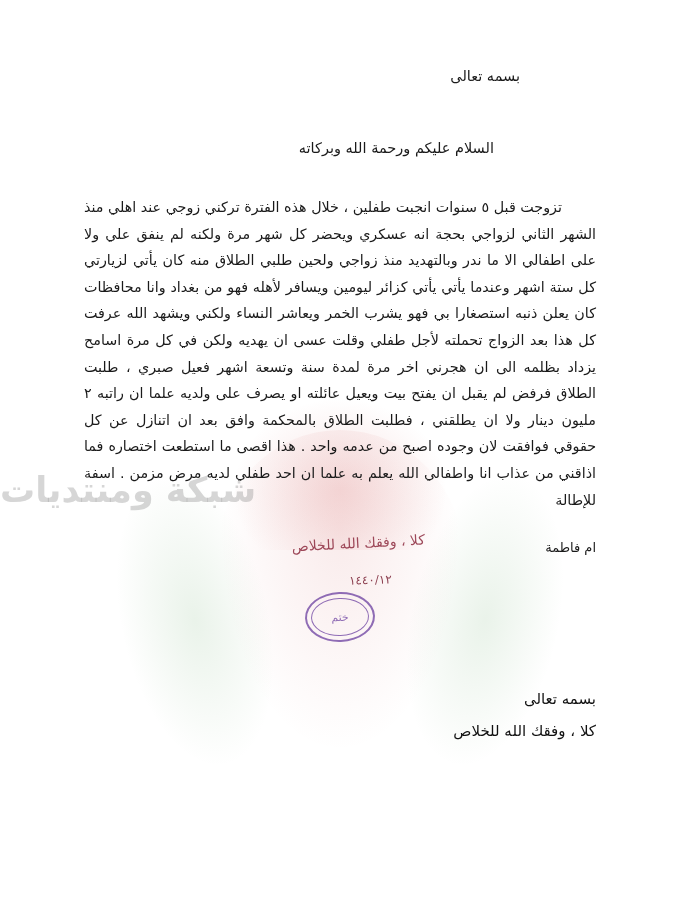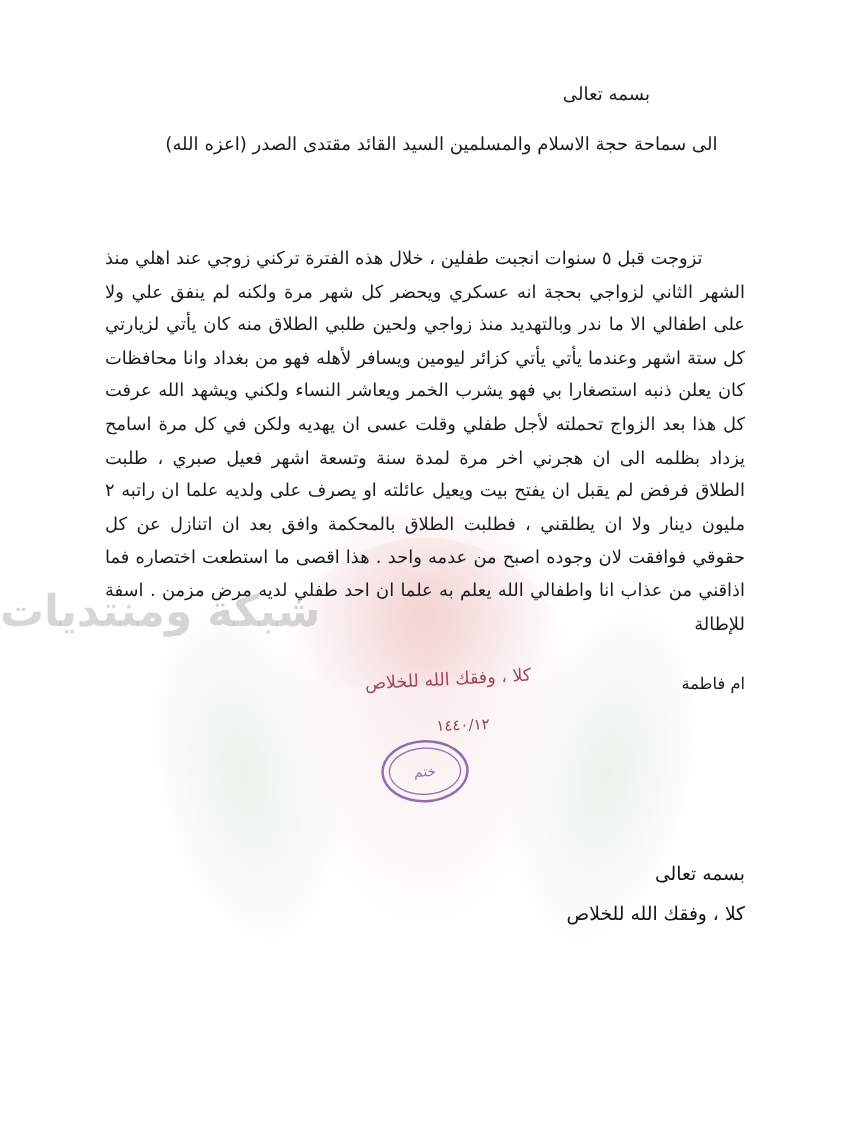--- a/index.html
+++ b/index.html
@@ -209,21 +209,21 @@
   <div class="green-r"></div>
   <div class="red-top"></div>
   <div class="shield"></div>
 </div>
 
 <div class="watermark">شبكة ومنتديات</div>
 
 <div class="page">
 
   <div class="line head1">بسمه تعالى</div>
-  <div class="line head2">الى سماحة حجة الاسلام والمسلمين السيد القائد مقتدى الصدر (اعزه الله)</div>
+  <div class="line head3">السلام عليكم ورحمة الله وبركاته</div>
 
   <div class="body-block">
     <p class="first">تزوجت قبل ٥ سنوات انجبت طفلين ، خلال هذه الفترة تركني زوجي عند اهلي منذ الشهر الثاني لزواجي بحجة انه عسكري ويحضر كل شهر مرة ولكنه لم ينفق علي ولا على اطفالي الا ما ندر وبالتهديد منذ زواجي ولحين طلبي الطلاق منه كان يأتي لزيارتي كل ستة اشهر وعندما يأتي يأتي كزائر ليومين ويسافر لأهله فهو من بغداد وانا محافظات كان يعلن ذنبه استصغارا بي فهو يشرب الخمر ويعاشر النساء ولكني ويشهد الله عرفت كل هذا بعد الزواج تحملته لأجل طفلي وقلت عسى ان يهديه ولكن في كل مرة اسامح يزداد بظلمه الى ان هجرني اخر مرة لمدة سنة وتسعة اشهر فعيل صبري ، طلبت الطلاق فرفض لم يقبل ان يفتح بيت ويعيل عائلته او يصرف على ولديه علما ان راتبه ٢ مليون دينار ولا ان يطلقني ، فطلبت الطلاق بالمحكمة وافق بعد ان اتنازل عن كل حقوقي فوافقت لان وجوده اصبح من عدمه واحد . هذا اقصى ما استطعت اختصاره فما اذاقني من عذاب انا واطفالي الله يعلم به علما ان احد طفلي لديه مرض مزمن . اسفة للإطالة</p>
   </div>
 
   <div class="sig-name">ام فاطمة</div>
 
   <div class="handwriting">
     <span class="hw2">كلا ، وفقك الله للخلاص</span>
   </div>

